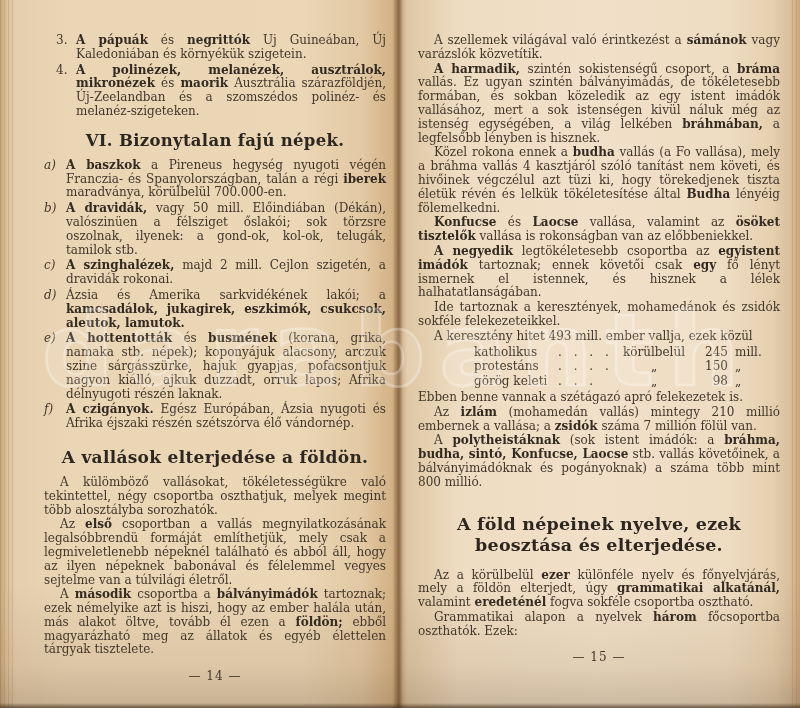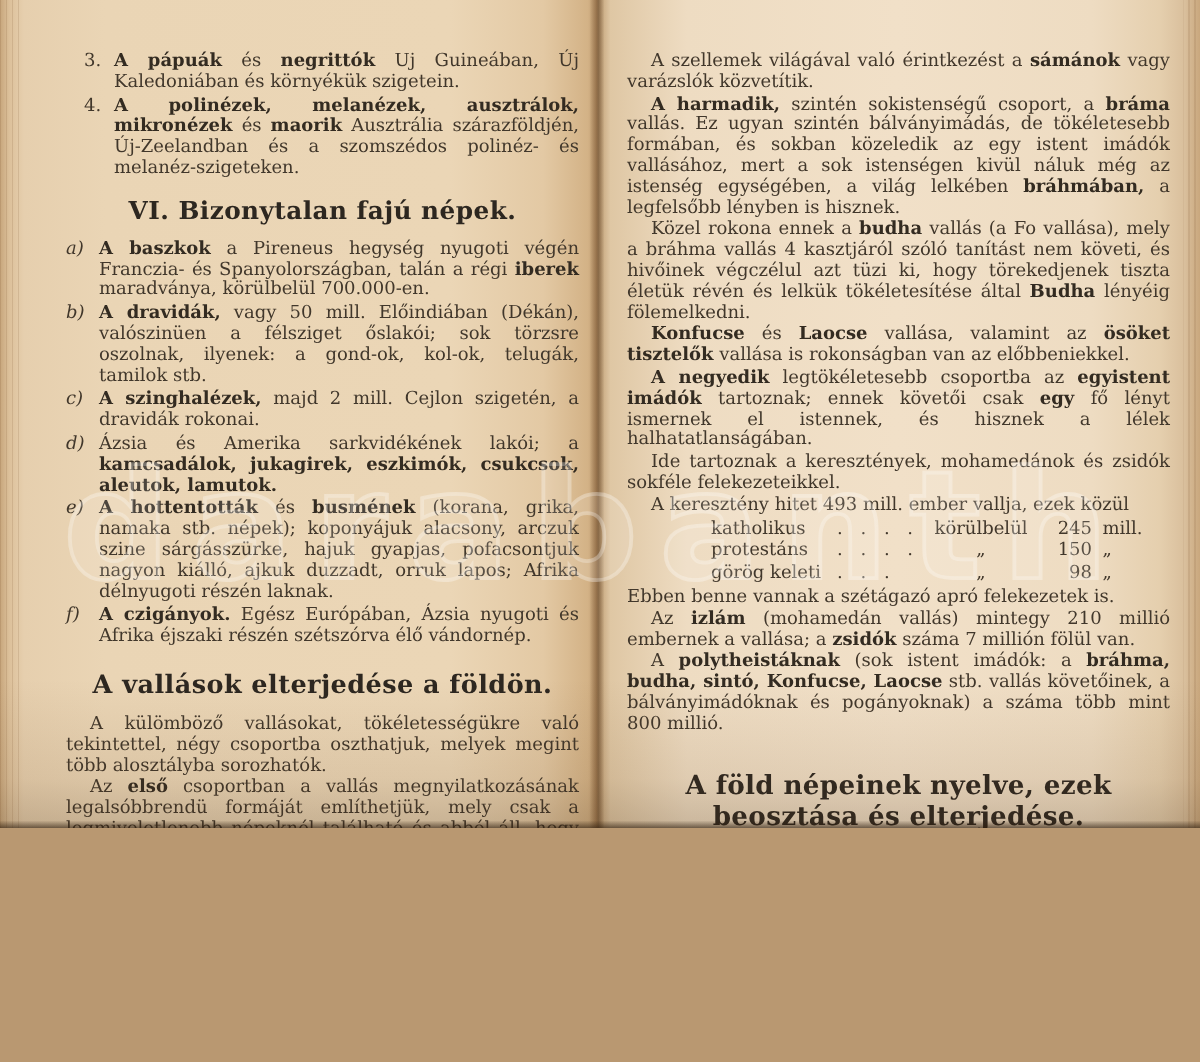--- a/index.html
+++ b/index.html
@@ -1,18 +1,18 @@
 <!DOCTYPE html>
 <html><head>
 <meta charset="utf-8">
 <style>
   html,body{margin:0;padding:0;}
   body{width:800px;height:708px;overflow:hidden;background:#b99871;
        font-family:"DejaVu Serif","Liberation Serif",serif;}
-  #scan{position:relative;width:800px;height:552px;overflow:hidden;}
+  #scan{position:relative;width:800px;height:708px;overflow:hidden;}
 
   .page{position:absolute;top:0;height:708px;box-sizing:border-box;
         color:#41372b;font-size:12px;line-height:13.8px;text-align:justify;}
   #page-left{left:0;width:398px;padding:34px 12px 0 44px;
     background:linear-gradient(90deg,#c7a67c 0,#dcc09a 6px,#e6cfae 16px,#ead5b5 70px,
                #ebd6b6 300px,#e3c9a4 362px,#d3b286 392px,#b8946a 398px);}
   #page-right{left:398px;width:402px;padding:34px 20px 0 20px;
     background:linear-gradient(90deg,#bd9a6f 0,#dfc7a4 9px,#eedcc2 60px,#f1e0c8 200px,
                #eedcc2 330px,#e5cfae 375px,#d9bf9c 392px,#c9a77d 402px);}
 

